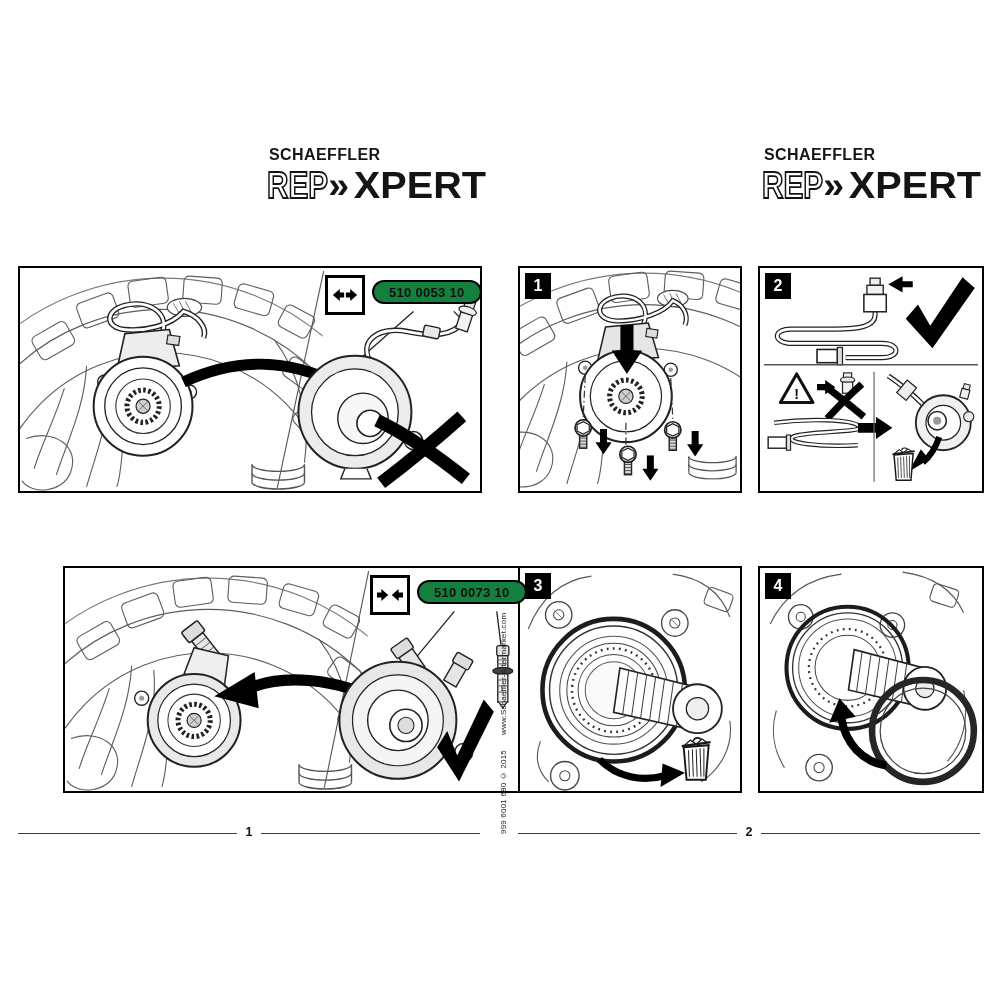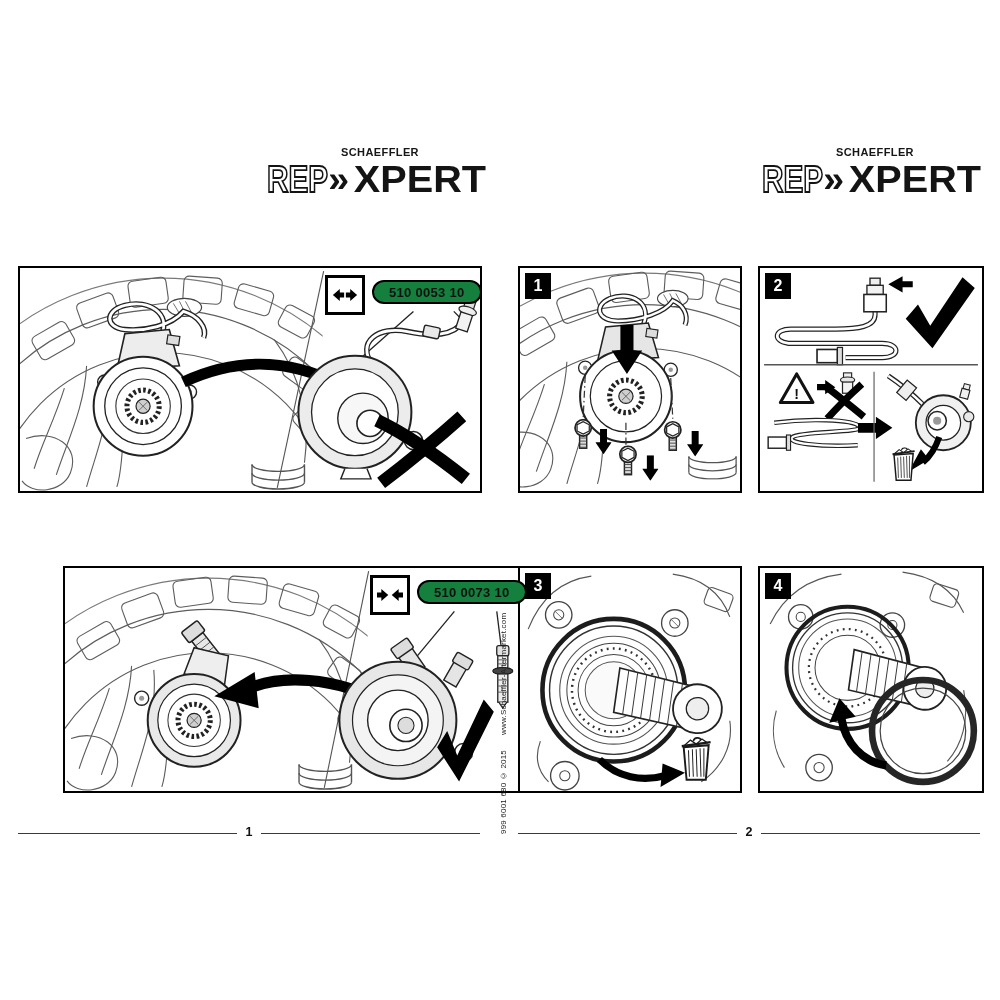--- a/index.html
+++ b/index.html
@@ -1,21 +1,21 @@
 <!DOCTYPE html>
 <html><head>
 <meta charset="utf-8">
 <style>
   html,body{margin:0;padding:0;background:#fff;}
   body{width:1000px;height:1000px;position:relative;font-family:"Liberation Sans",sans-serif;color:#111;overflow:hidden;}
   .sheet{position:absolute;inset:0;background:#fff;}
 
   
   .logo{position:absolute;width:224px;}
-  .logo-brand{font-weight:800;font-size:11px;letter-spacing:.4px;color:#161616;margin:0 0 1px 2px;text-align:center;}
+  .logo-brand{font-weight:800;font-size:16px;letter-spacing:.4px;color:#161616;margin:0 0 1px 2px;}
   .logo-word{display:block;width:221px;height:40px;}
   .t-rep{font-family:"Liberation Sans",sans-serif;font-weight:600;font-size:38px;fill:#fff;stroke:#141414;stroke-width:1.9px;}
   .t-chev{font-family:"Liberation Sans",sans-serif;font-weight:800;font-size:38px;fill:#141414;}
   .t-xpert{font-family:"Liberation Sans",sans-serif;font-weight:800;font-size:38px;fill:#141414;}
 
   
   .panel{position:absolute;border:2px solid #000;background:#fff;}
   .art{position:absolute;left:0;top:0;width:100%;height:100%;display:block;}
   .stepnum{position:absolute;left:5px;top:5px;width:26px;height:26px;background:#000;color:#fff;
            font-weight:bold;font-size:16px;display:flex;align-items:center;justify-content:center;z-index:3;}

